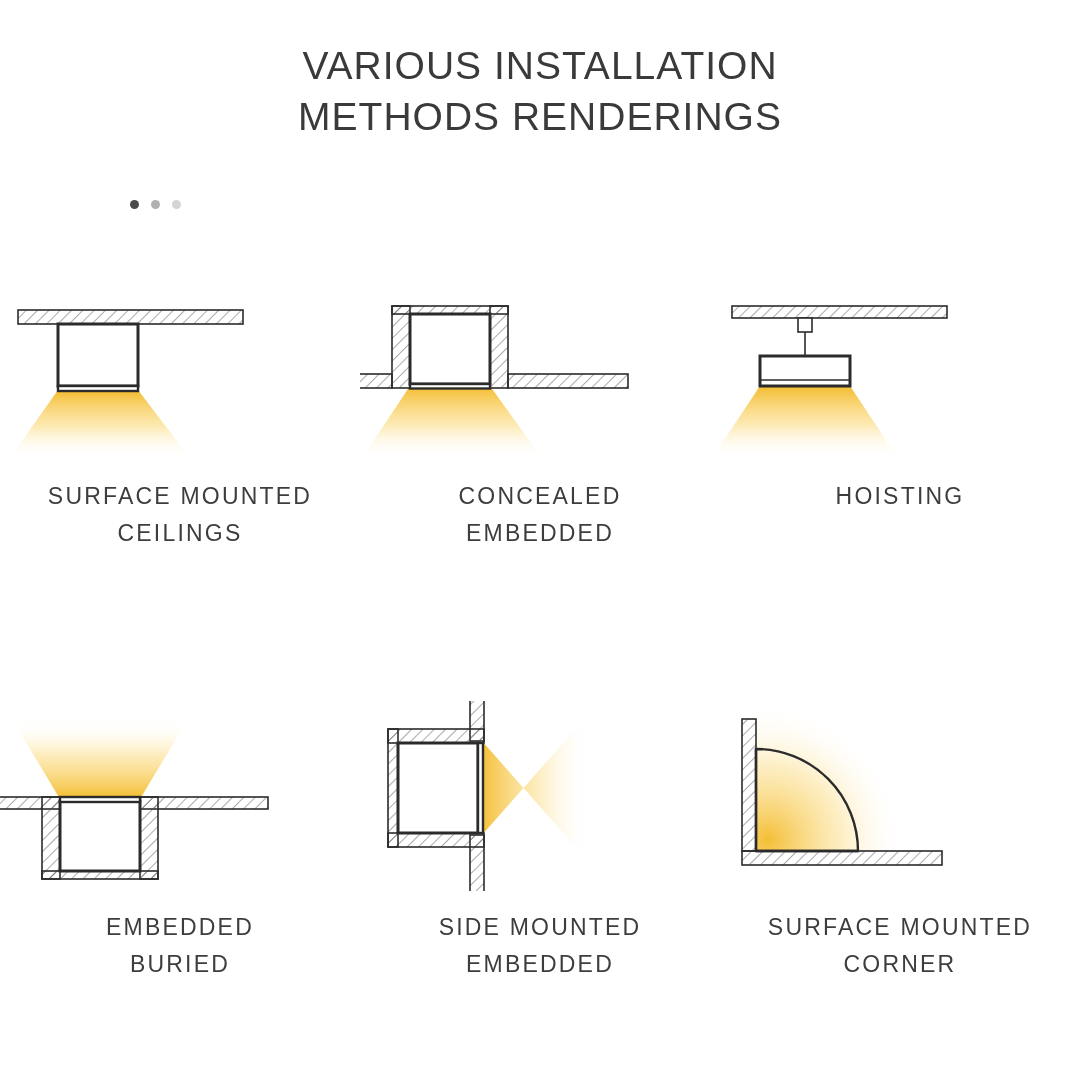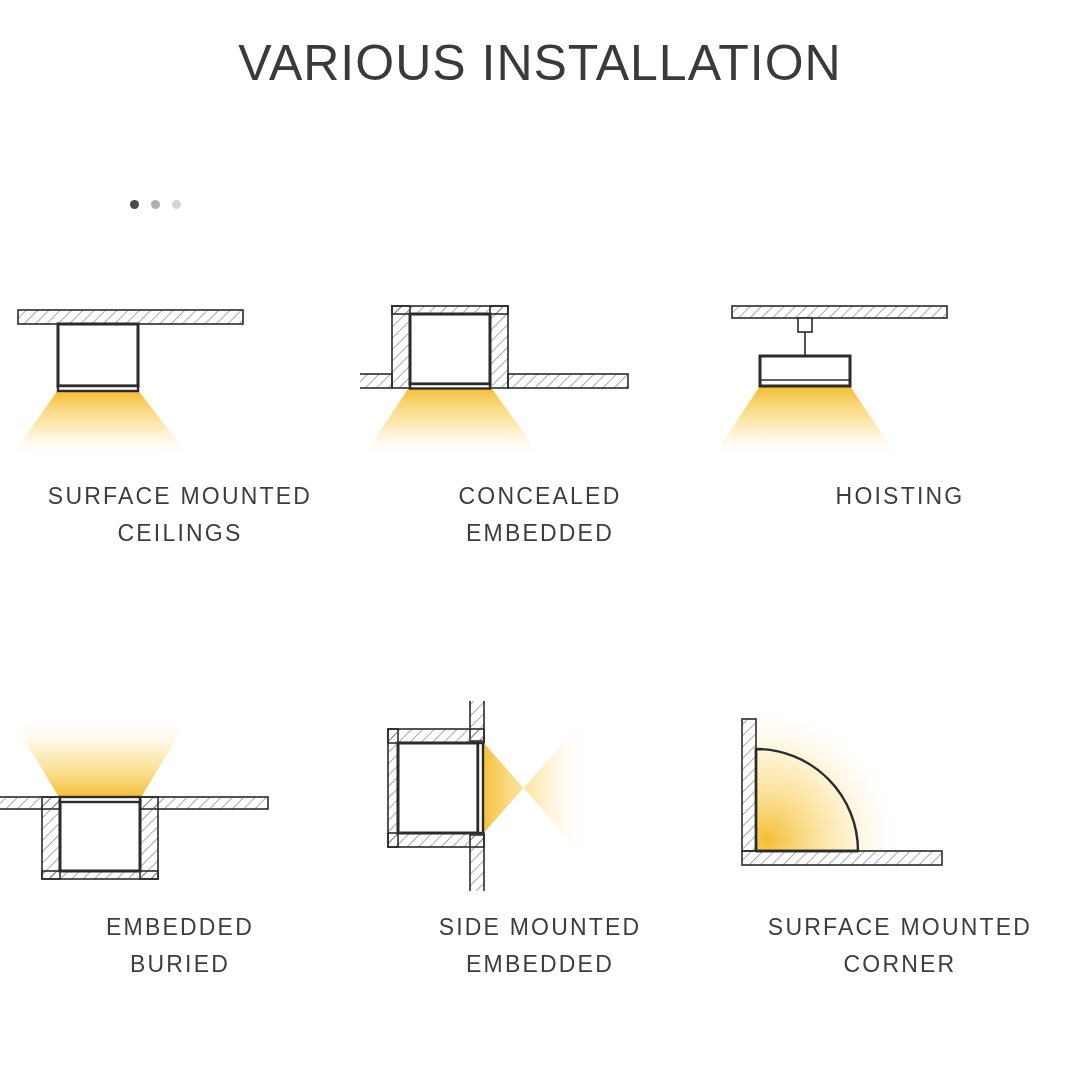--- a/index.html
+++ b/index.html
@@ -13,26 +13,26 @@
     overflow: hidden;
     position: relative;
   }
   .page {
     position: relative;
     width: 1080px;
     height: 1080px;
   }
   .title {
     text-align: center;
-    font-size: 50px;
+    font-size: 39px;
     font-weight: 400;
     letter-spacing: 1px;
     line-height: 1.32;
     color: #3a3a3a;
-    padding-top: 30px;
+    padding-top: 40px;
     margin: 0 60px;
   }
   .title .line { display: block; }
   .dots {
     position: absolute;
     left: 130px;
     top: 200px;
     display: flex;
     gap: 12px;
     align-items: center;
@@ -78,20 +78,21 @@
 
   .cap-a { text-align: center; }
 </style>
 </head>
 <body>
 
 <div class="page">
 
   <h1 class="title">
     <span class="line">VARIOUS INSTALLATION</span>
+    <span class="line">METHODS RENDERINGS</span>
   </h1>
 
   <div class="dots">
     <span class="dot d1"></span>
     <span class="dot d2"></span>
     <span class="dot d3"></span>
   </div>
 
   <div class="grid">
 

